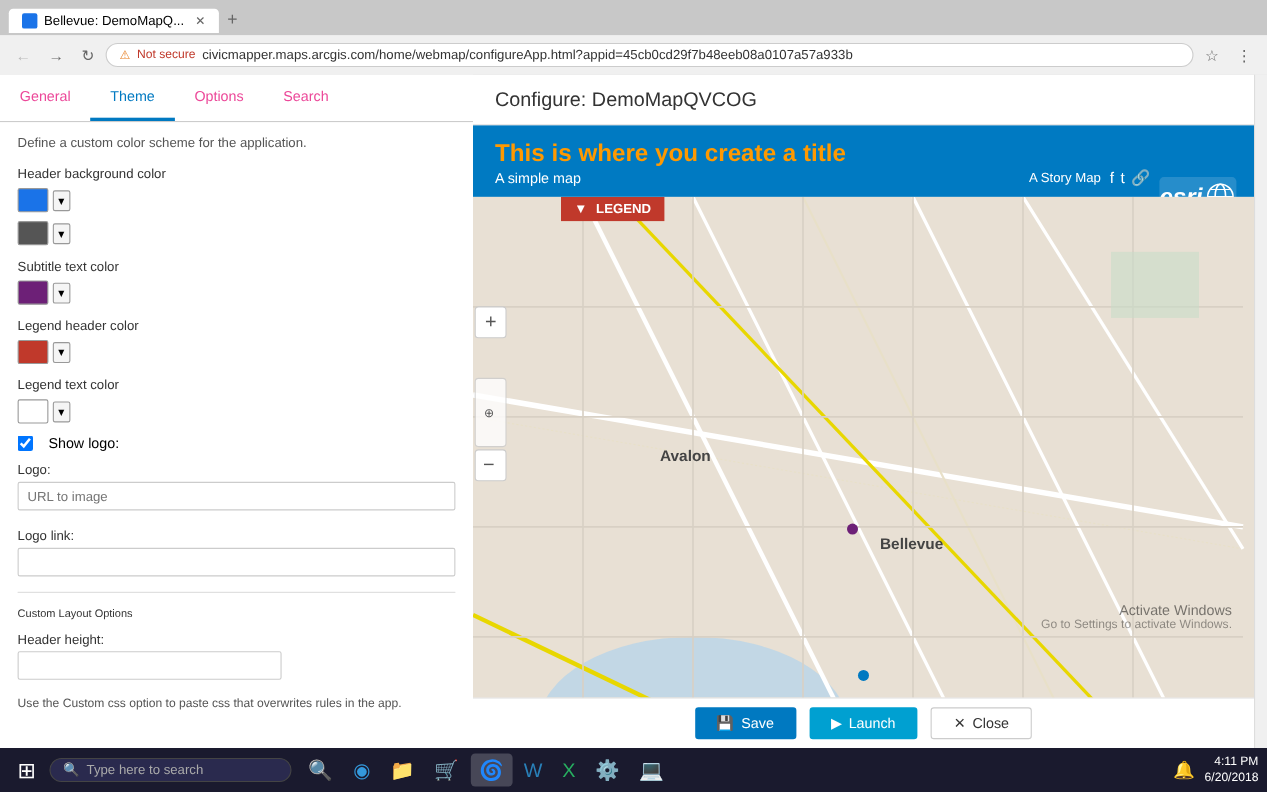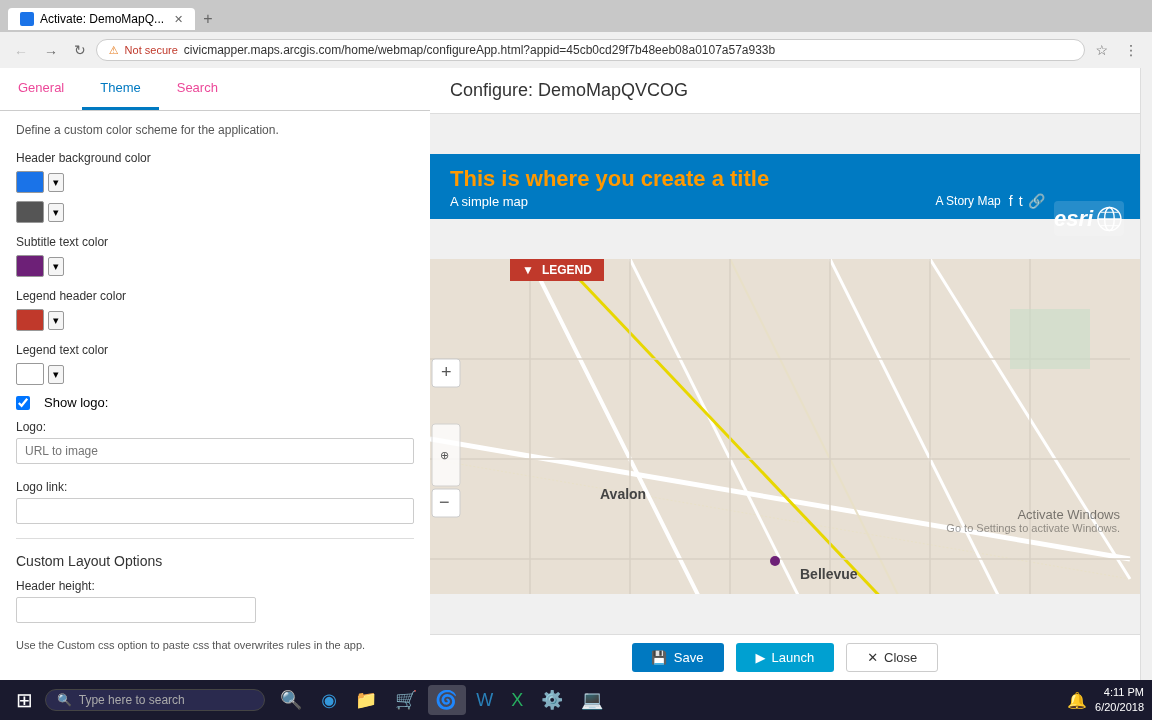--- a/index.html
+++ b/index.html
@@ -45,24 +45,24 @@
     .section-desc { color: #555; font-size: 12px; margin-bottom: 14px; }
     .field-label { font-size: 12px; color: #333; margin-bottom: 6px; margin-top: 12px; }
     .color-picker-row { display: flex; align-items: center; gap: 4px; margin-bottom: 8px; }
     .color-swatch { width: 28px; height: 22px; border: 1px solid #999; border-radius: 2px; cursor: pointer; }
     .color-swatch-dropdown { background: #f5f5f5; border: 1px solid #999; border-radius: 2px; padding: 2px 4px; cursor: pointer; font-size: 11px; display: flex; align-items: center; }
     .checkbox-row { display: flex; align-items: center; gap: 14px; margin: 10px 0; }
     .checkbox-row input[type=checkbox] { width: 14px; height: 14px; cursor: pointer; }
     .form-field-label { font-size: 12px; color: #333; margin-bottom: 4px; margin-top: 8px; }
     .text-input { width: 100%; border: 1px solid #ccc; border-radius: 2px; padding: 5px 8px; font-size: 12px; color: #333; }
     .section-divider { border: none; border-top: 1px solid #ddd; margin: 14px 0; }
-    .section-title { font-size: 14px; color: #333; font-weight: normal; margin-bottom: 10px; }
-
-    
-    .map-area { flex: 1; display: flex; flex-direction: column; overflow: hidden; gap: 40px; }
+    .section-title { font-size: 10px; color: #333; font-weight: normal; margin-bottom: 10px; }
+
+    
+    .map-area { flex: 1; display: flex; flex-direction: column; overflow: hidden; }
     .map-header { background: #007ac2; padding: 12px 20px 10px; position: relative; }
     .map-title { color: #ff9900; font-size: 22px; font-weight: bold; }
     .map-subtitle { color: white; font-size: 13px; margin-top: 2px; }
     .map-header-right { position: absolute; top: 11px; right: 16px; display: flex; align-items: center; gap: 8px; }
     .story-map-text { color: white; font-size: 12px; }
     .story-map-icons { display: flex; gap: 6px; color: white; font-size: 14px; }
     .esri-logo-img { width: 70px; height: 35px; background: rgba(255,255,255,0.15); border-radius: 4px; display: flex; align-items: center; justify-content: center; color: white; font-size: 18px; font-style: italic; font-weight: bold; margin-top: 36px; }
     .map-preview { flex: 1; position: relative; overflow: hidden; background: #e8e0d4; }
     .map-legend-bar { position: absolute; top: 0; left: 80px; background: #c0392b; color: white; display: flex; align-items: center; padding: 4px 12px; gap: 8px; font-size: 12px; font-weight: bold; z-index: 10; }
     .legend-chevron { font-size: 12px; }
@@ -84,21 +84,21 @@
     .activate-windows-sub { font-size: 11px; color: rgba(0,0,0,0.4); }
   </style>
 </head>
 <body>
 
 <div class="browser-chrome">
 
   <div class="browser-tab-bar">
     <div class="browser-tab">
       <div class="tab-favicon"></div>
-      <span class="tab-title">Activate: DemoMapQ...</span>
+      <span class="tab-title">Bellevue: DemoMapQ...</span>
       <span class="tab-close">✕</span>
     </div>
     <button class="browser-tab-new">+</button>
   </div>
 
   <div class="browser-controls">
     <button class="browser-nav-btn disabled">←</button>
     <button class="browser-nav-btn">→</button>
     <button class="browser-nav-btn">↻</button>
     <div class="browser-address-bar">
@@ -113,20 +113,21 @@
   </div>
 </div>
 
 <div class="app-wrapper">
 
   <div class="left-panel">
 
     <div class="tab-bar">
       <button class="tab-btn">General</button>
       <button class="tab-btn active">Theme</button>
+      <button class="tab-btn">Options</button>
       <button class="tab-btn">Search</button>
     </div>
 
     <div class="panel-content">
       <p class="section-desc">Define a custom color scheme for the application.</p>
 
       
       <div class="field-label">Header background color</div>
       <div class="color-picker-row">
         <div class="color-swatch" style="background:#1a73e8;"></div>

